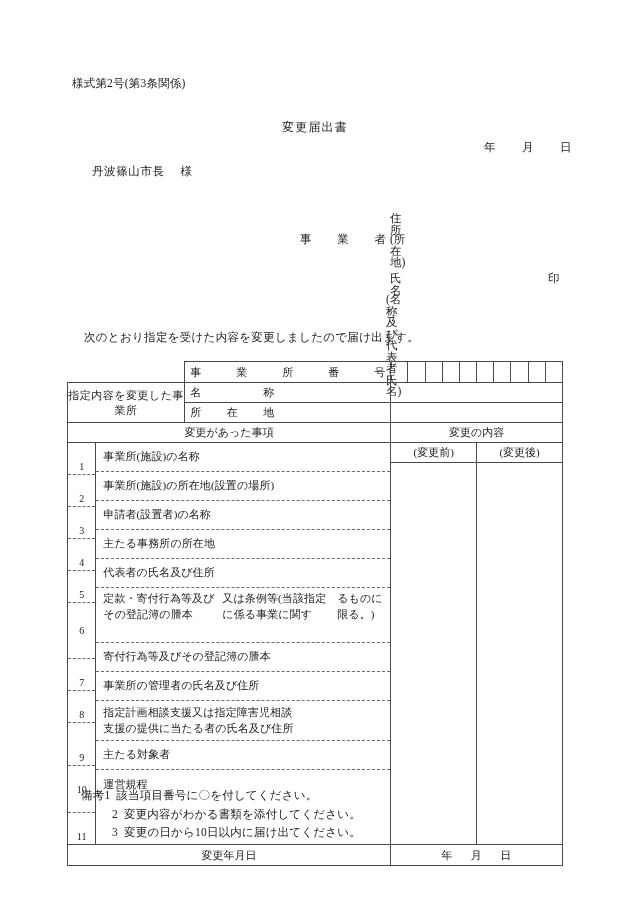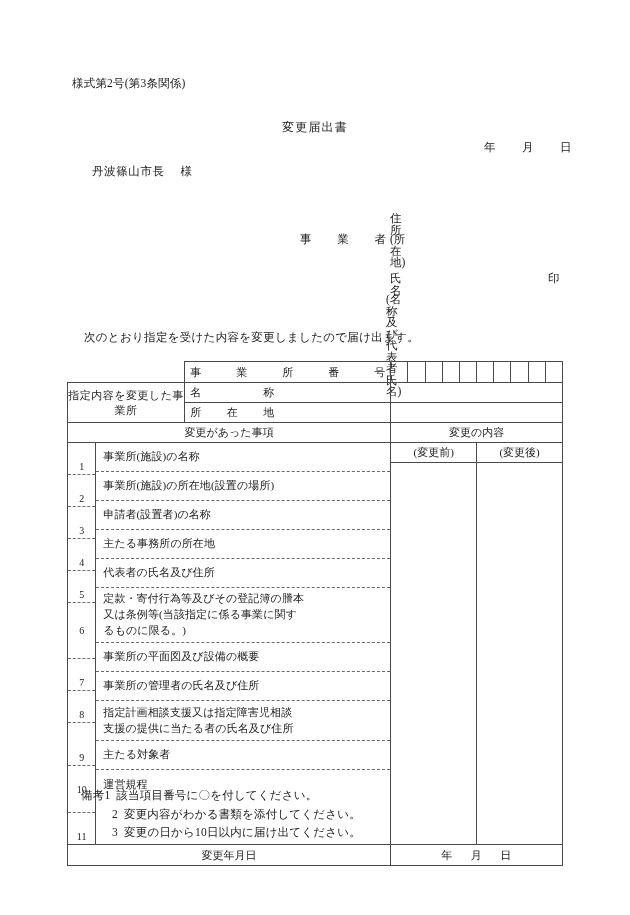--- a/index.html
+++ b/index.html
@@ -273,26 +273,26 @@
           <div style="height:29px;display:flex;align-items:flex-end;justify-content:center;font-size:10px;padding-bottom:2px">11</div>
         </div>
       </td>
       <td colspan="4" rowspan="11" style="vertical-align:top;padding:0">
         <div style="display:flex;flex-direction:column;height:100%">
           <div class="item-text" style="height:29px;box-sizing:border-box;border-bottom:1px dashed #6b6b6b;display:flex;align-items:center">事業所(施設)の名称</div>
           <div class="item-text" style="height:29px;box-sizing:border-box;border-bottom:1px dashed #6b6b6b;display:flex;align-items:center">事業所(施設)の所在地(設置の場所)</div>
           <div class="item-text" style="height:29px;box-sizing:border-box;border-bottom:1px dashed #6b6b6b;display:flex;align-items:center">申請者(設置者)の名称</div>
           <div class="item-text" style="height:29px;box-sizing:border-box;border-bottom:1px dashed #6b6b6b;display:flex;align-items:center">主たる事務所の所在地</div>
           <div class="item-text" style="height:29px;box-sizing:border-box;border-bottom:1px dashed #6b6b6b;display:flex;align-items:center">代表者の氏名及び住所</div>
-          <div class="item-text" style="height:55px;box-sizing:border-box;border-bottom:1px dashed #6b6b6b;display:flex;flex-direction:column;justify-content:center">
+          <div class="item-text" style="height:55px;box-sizing:border-box;border-bottom:1px dashed #6b6b6b;display:flex;flex-direction:row;justify-content:center">
             <span>定款・寄付行為等及びその登記簿の謄本</span>
             <span>又は条例等(当該指定に係る事業に関す</span>
             <span>るものに限る。)</span>
           </div>
-          <div class="item-text" style="height:29px;box-sizing:border-box;border-bottom:1px dashed #6b6b6b;display:flex;align-items:center">事業所の平面図及び設備の概要</div>
+          <div class="item-text" style="height:29px;box-sizing:border-box;border-bottom:1px dashed #6b6b6b;display:flex;align-items:center">寄付行為等及びその登記簿の謄本</div>
           <div class="item-text" style="height:29px;box-sizing:border-box;border-bottom:1px dashed #6b6b6b;display:flex;align-items:center">事業所の管理者の氏名及び住所</div>
           <div class="item-text" style="height:40px;box-sizing:border-box;border-bottom:1px dashed #6b6b6b;display:flex;flex-direction:column;justify-content:center">
             <span>指定計画相談支援又は指定障害児相談</span>
             <span>支援の提供に当たる者の氏名及び住所</span>
           </div>
           <div class="item-text" style="height:29px;box-sizing:border-box;border-bottom:1px dashed #6b6b6b;display:flex;align-items:center">主たる対象者</div>
           <div class="item-text" style="height:29px;box-sizing:border-box;display:flex;align-items:center">運営規程</div>
         </div>
       </td>
       <td colspan="5" class="ctr" style="height:19px">(変更前)</td>

